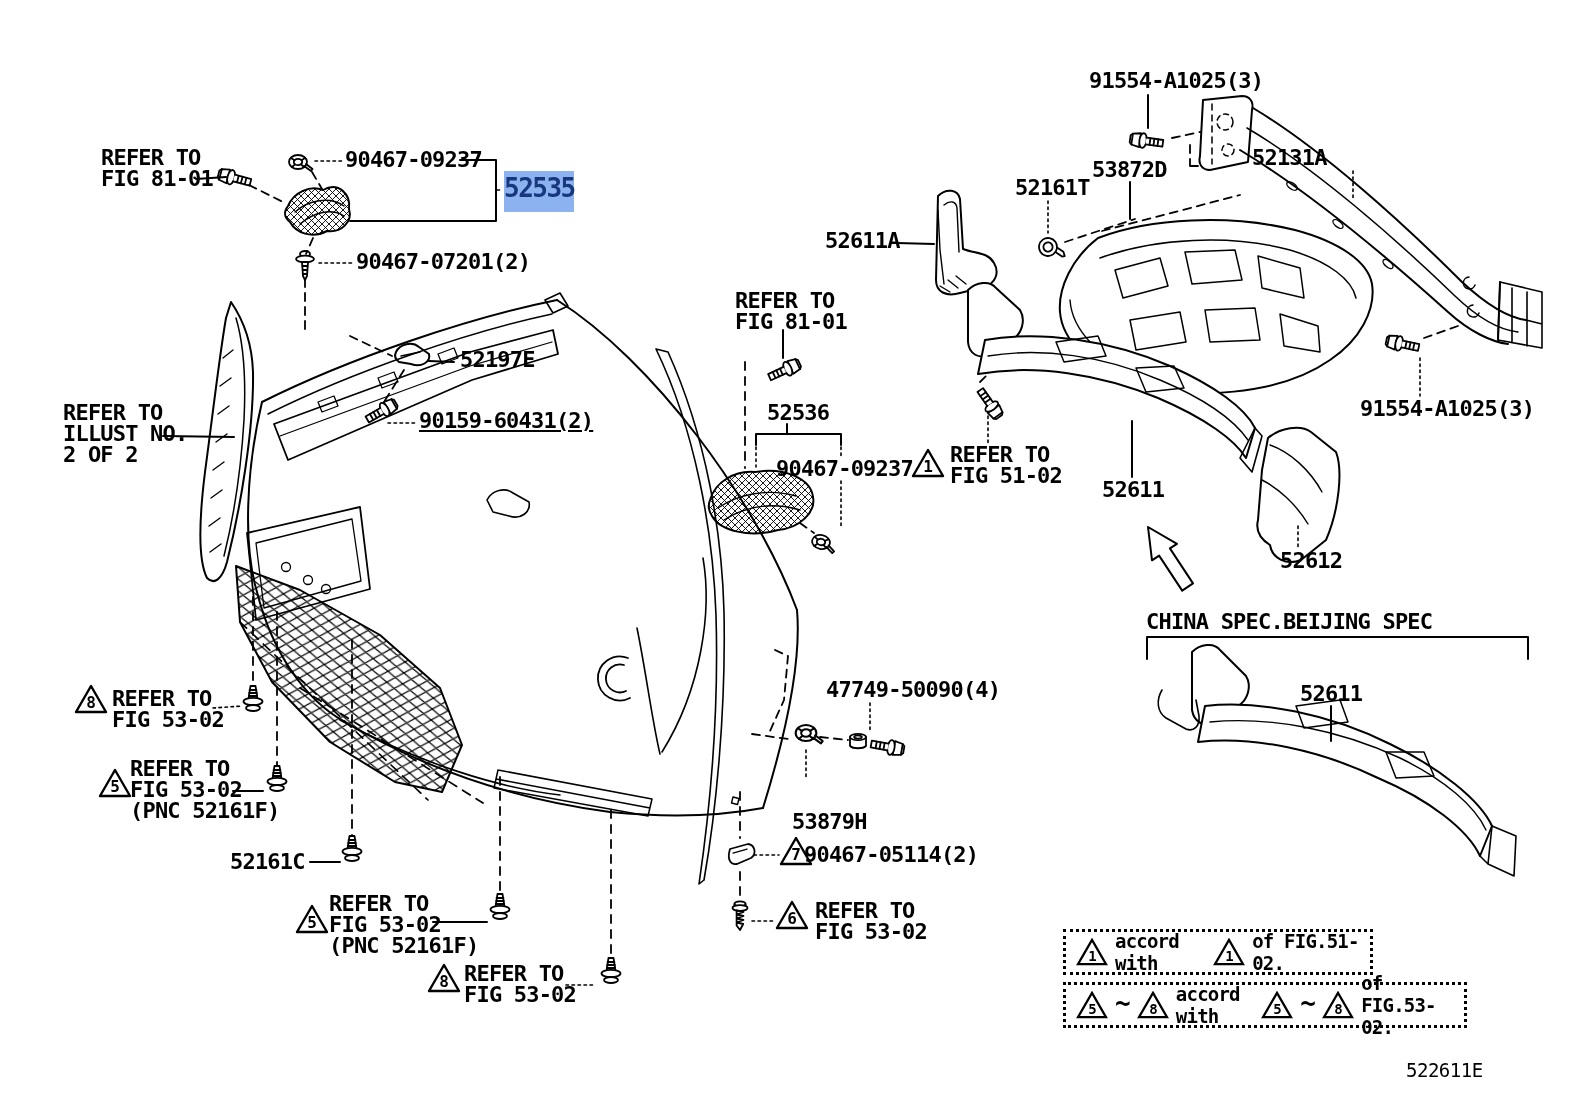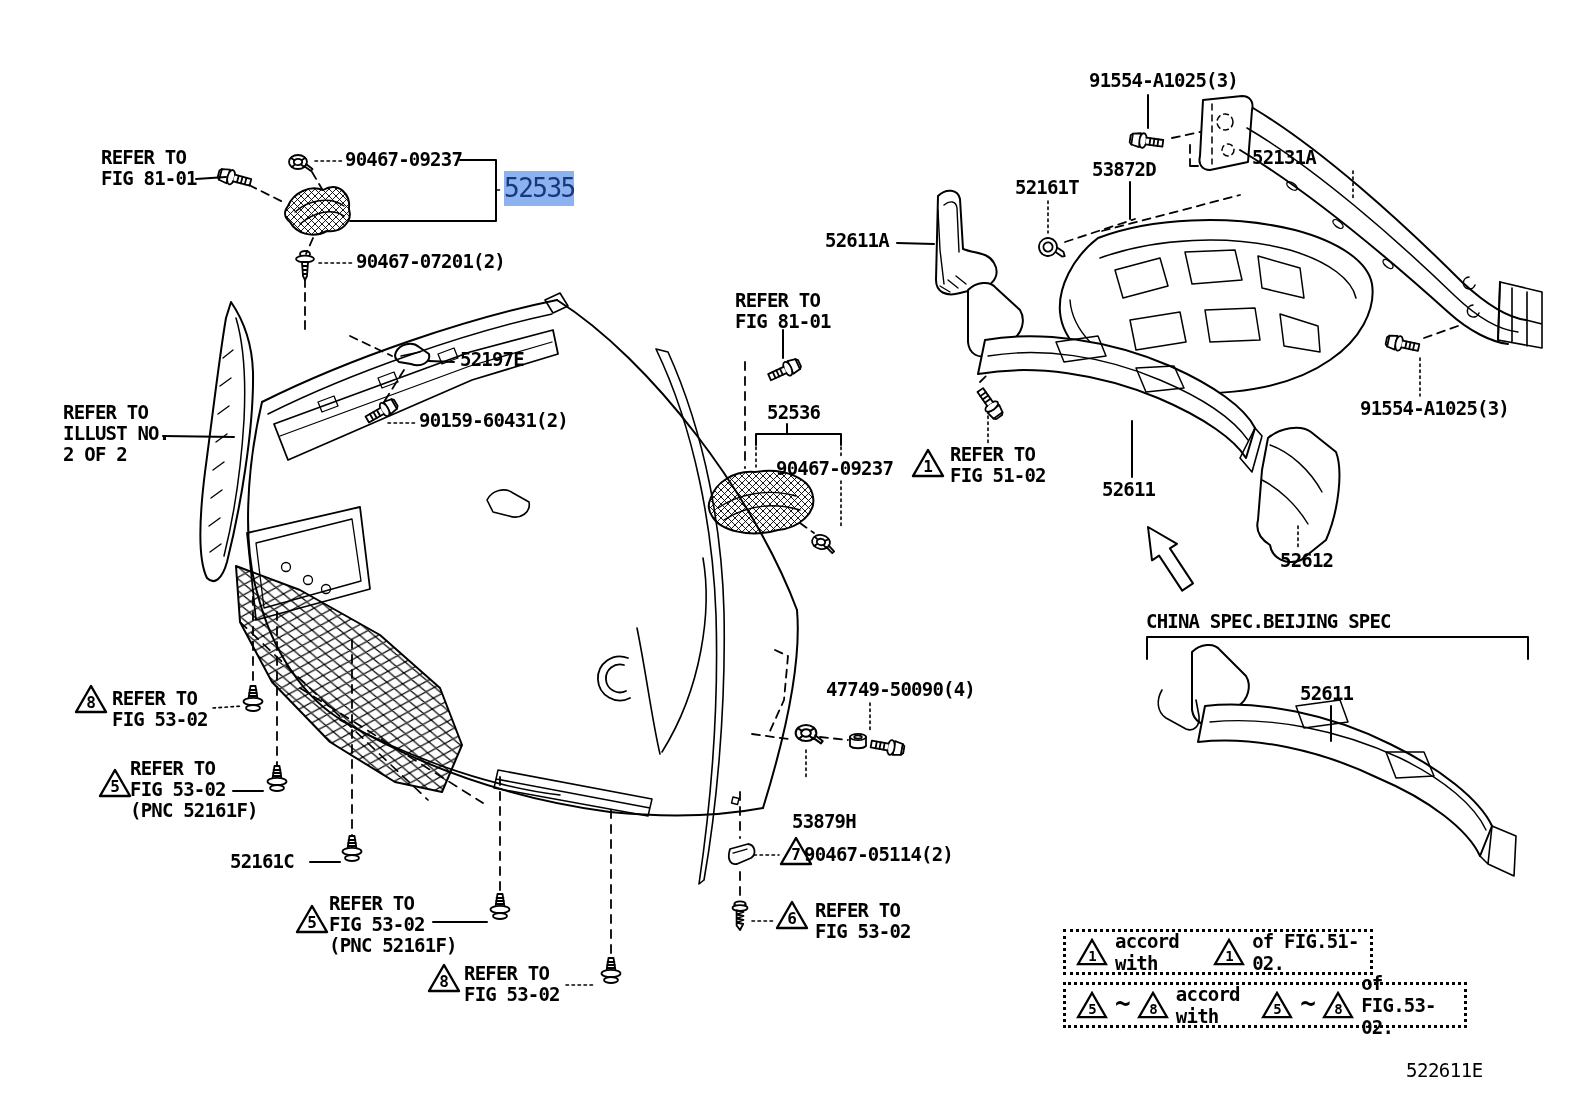--- a/index.html
+++ b/index.html
@@ -1,22 +1,22 @@
 <!DOCTYPE html>
 <html><head>
 <meta charset="utf-8">
 <style>
   html,body{margin:0;padding:0;background:#fff;}
   #stage{position:relative;width:1588px;height:1095px;background:#fff;overflow:hidden;
          font-family:"DejaVu Sans Mono",monospace;}
   #art{position:absolute;left:0;top:0;}
-  .lbl{position:absolute;font-weight:bold;font-size:19px;line-height:21px;
+  .lbl{position:absolute;font-weight:bold;font-size:22px;line-height:21px;
        letter-spacing:-0.8px;color:#000;white-space:pre-line;}
-  .hl{position:absolute;left:504px;top:171px;width:70px;height:35px;
-      background:#8CB2EF;color:#17387E;font-weight:normal;font-size:26px;
+  .hl{position:absolute;left:504px;top:171px;width:70px;height:41px;
+      background:#8CB2EF;color:#17387E;font-weight:bold;font-size:26px;
       line-height:35px;text-align:center;letter-spacing:-1.5px;}
   .legendbox{position:absolute;border:3px dotted #000;display:flex;align-items:center;
              gap:7px;padding:0 10px;box-sizing:border-box;font-weight:bold;font-size:19px;
              letter-spacing:-0.8px;}
   .tri-inline{flex:0 0 auto;}
   .tilde{font-size:26px;line-height:20px;position:relative;top:-2px;}
   .code{position:absolute;left:1406px;top:1059px;font-weight:normal;font-size:19px;letter-spacing:-0.5px;}
   svg text.tnum{font-family:"DejaVu Sans Mono",monospace;font-weight:bold;font-size:16px;
                 text-anchor:middle;fill:#000;}
 </style>
@@ -298,21 +298,21 @@
         </g>
   </g>
 </svg>
 
 <div class="lbl" style="left:101px;top:147px;">REFER TO
 FIG 81-01</div>
 <div class="lbl" style="left:345px;top:149px;">90467-09237</div>
 <div class="hl">52535</div>
 <div class="lbl" style="left:356px;top:251px;">90467-07201(2)</div>
 <div class="lbl" style="left:460px;top:349px;">52197E</div>
-<div class="lbl" style="left:419px;top:410px;">90159-60431(2)</div>
+<div class="lbl" style="left:419px;top:410px;text-decoration:underline;">90159-60431(2)</div>
 <div class="lbl" style="left:63px;top:402px;">REFER TO
 ILLUST NO.
 2 OF 2</div>
 <div class="lbl" style="left:735px;top:290px;">REFER TO
 FIG 81-01</div>
 <div class="lbl" style="left:767px;top:402px;">52536</div>
 <div class="lbl" style="left:776px;top:458px;">90467-09237</div>
 <div class="lbl" style="left:950px;top:444px;">REFER TO
 FIG 51-02</div>
 <div class="lbl" style="left:825px;top:230px;">52611A</div>

